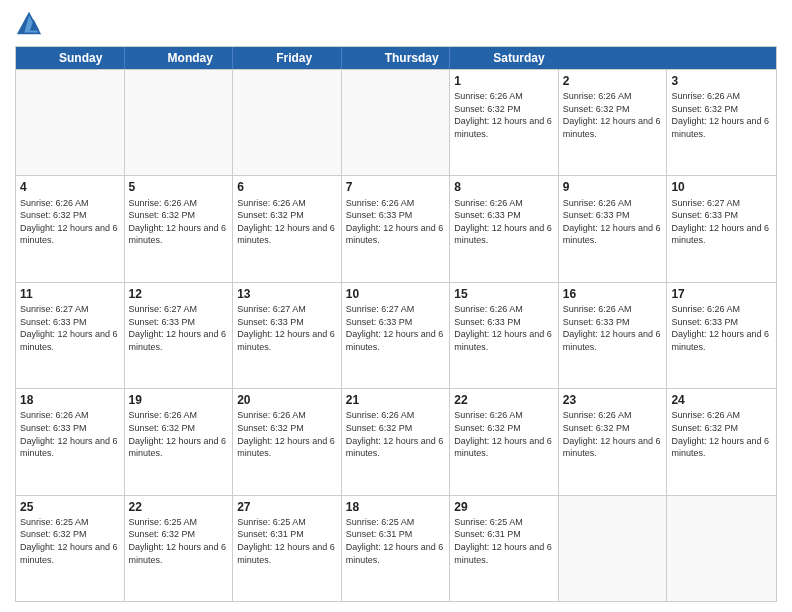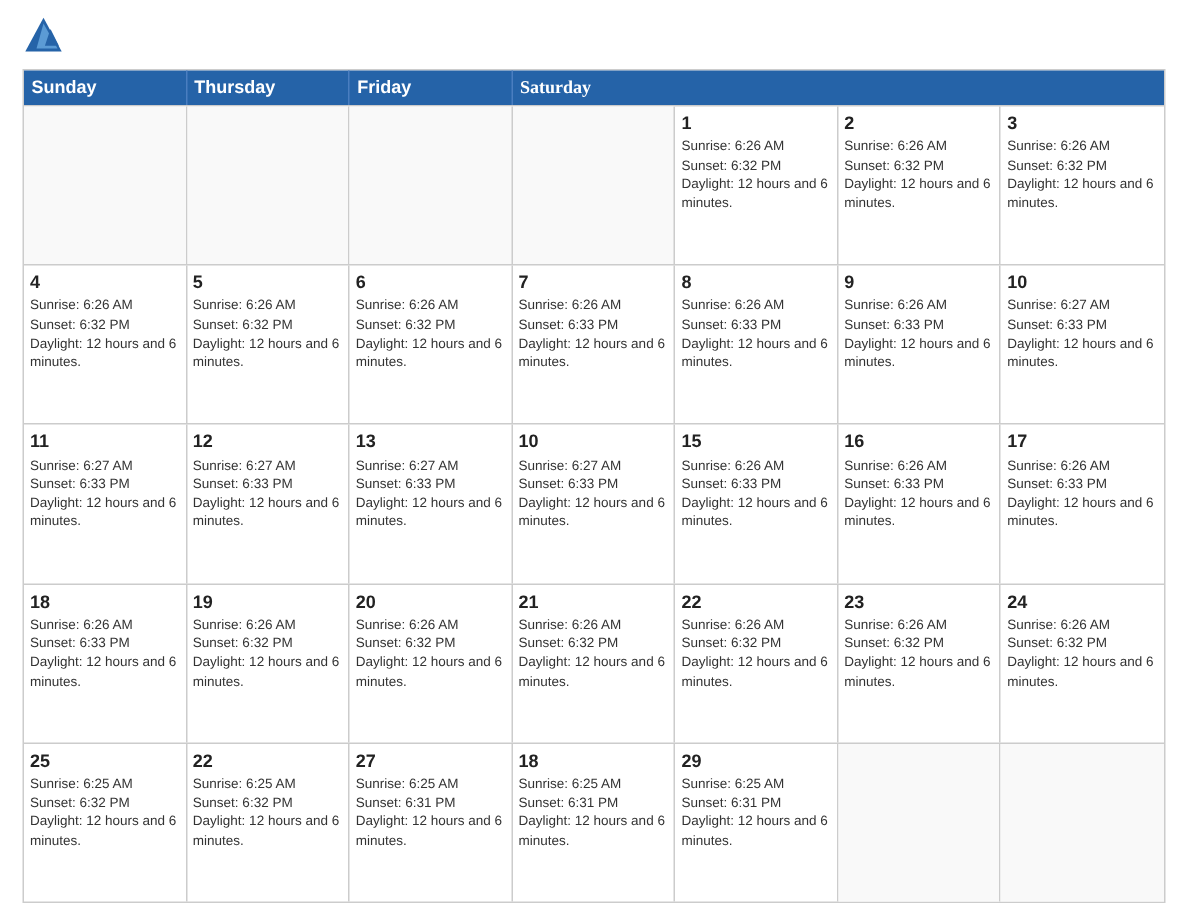--- a/index.html
+++ b/index.html
@@ -70,22 +70,23 @@
       grid-template-columns: repeat(7, 1fr);
       background: #2563a8;
     }
     .cal-header-cell {
       color: #fff;
       font-size: 12px;
       font-weight: bold;
       padding: 4px 5px;
       text-align: left;
       border-right: 1px solid #4a7ec0;
-    }
-    .cal-header-cell:last-child { border-right: none; font-family: Liberation Serif, serif; }
+      margin-left: 38px;
+    }
+    .cal-header-cell:last-child { border-right: none; }
     .cal-body {
       flex: 1;
       display: flex;
       flex-direction: column;
     }
     .cal-row {
       display: grid;
       grid-template-columns: repeat(7, 1fr);
       flex: 1;
       border-top: 1px solid #ccc;
@@ -131,22 +132,23 @@
     </div>
     <div class="title-block">
       <div class="title-main"></div>
       <div class="title-sub"></div>
     </div>
   </div>
 
   <div class="calendar">
     <div class="cal-header" id="cal-header">
         <div class="cal-header-cell">Sunday</div>
+        <div class="cal-header-cell">Monday</div>
+        <div class="cal-header-cell">Friday</div>
         <div class="cal-header-cell">Thursday</div>
-        <div class="cal-header-cell">Friday</div>
         <div class="cal-header-cell">Saturday</div>
       </div>
     <div class="cal-body" id="cal-body">
         <div class="cal-row">
           <div class="cal-cell empty"></div>
           <div class="cal-cell empty"></div>
           <div class="cal-cell empty"></div>
           <div class="cal-cell empty"></div>
           <div class="cal-cell">
             <span class="day-num">1</span>

